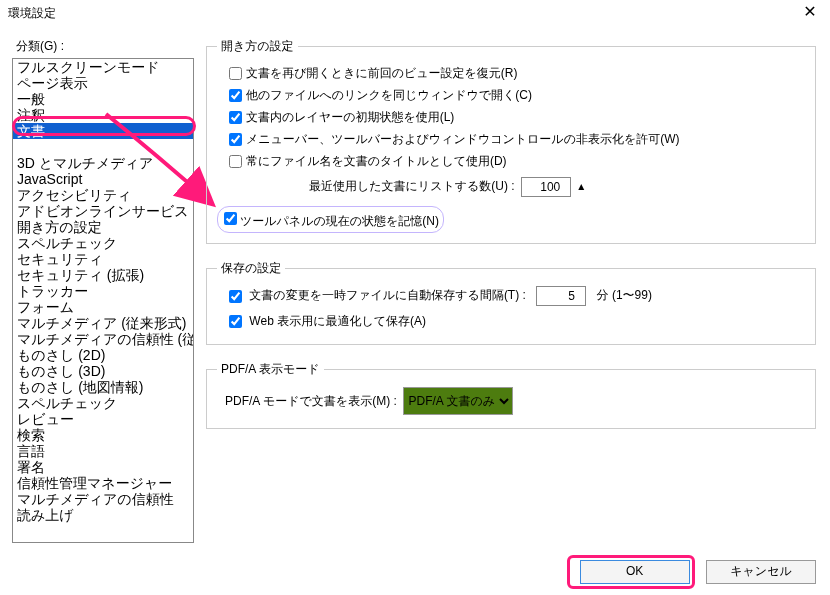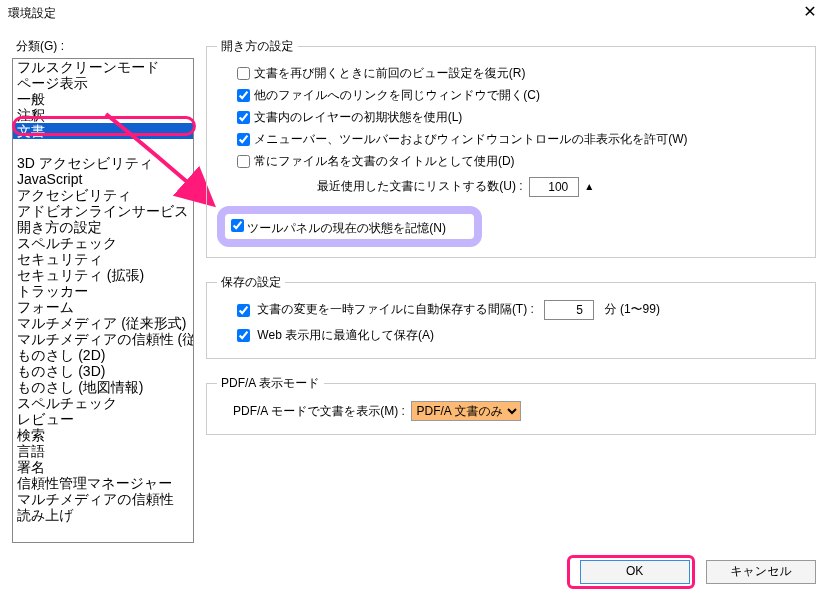--- a/index.html
+++ b/index.html
@@ -7,25 +7,25 @@
   .closex{position:absolute;right:0;top:0;width:40px;height:26px;text-align:center;line-height:24px;font-size:16px}
   .body{position:absolute;left:0;right:0;top:26px;bottom:0}
   .catlabel{position:absolute;left:16px;top:12px}
   .listbox{position:absolute;left:12px;top:32px;width:180px;bottom:52px;border:1px solid #888;background:#fff;overflow:hidden}
   .listbox .item{padding:1px 4px;white-space:nowrap;line-height:14px;font-size:14px}
   .listbox .sel{background:#1060d0;color:#fff}
   .hl-cat{position:absolute;left:12px;top:90px;width:184px;height:20px;border:3px solid #ff1a7a;border-radius:10px;pointer-events:none;box-sizing:border-box}
   .right{position:absolute;left:206px;right:14px;top:12px;bottom:52px}
   fieldset{border:1px solid #ccc;margin:0 0 16px 0;padding:6px 10px 10px 10px}
   legend{padding:0 4px}
-  .chkrow{margin:3px 16px}
+  .chkrow{margin:3px 8px}
   .chkrow input{vertical-align:middle;margin-right:4px}
-  .hl-tool{display:inline-block;border:8px solid #c4b5fd;border-radius:12px;padding:2px 28px 2px 2px;margin-top:6px}
+  .hl-tool{display:inline-block;border:1px solid #c4b5fd;border-radius:12px;padding:2px 4px 2px 2px;margin-top:6px}
   .numin{width:36px;height:16px;text-align:right;padding-right:10px;border:1px solid #888;font-size:12px}
-  .sel-pdfa{height:20px;border:1px solid #999;font-size:12px;background:#fdba74}
+  .sel-pdfa{height:28px;border:1px solid #999;font-size:12px;background:#4d7c0f}
   .btnbar{position:absolute;right:14px;bottom:12px;height:28px}
   .btn{display:inline-block;min-width:84px;height:22px;line-height:20px;text-align:center;border:1px solid #999;background:#f4f4f4;padding:0 12px;margin-left:8px;vertical-align:middle}
   .hl-ok{display:inline-block;border:3px solid #ff1a7a;border-radius:6px;padding:2px;vertical-align:middle}
   .arrow{position:absolute;left:98px;top:80px;width:130px;height:110px;pointer-events:none}
 </style>
 </head>
 <body>
 
 <div class="titlebar">
   <span>環境設定</span>
@@ -35,21 +35,21 @@
 <div class="body">
   <div class="catlabel">分類(G) :</div>
 
   <div class="listbox" id="lb">
       <div class="item">フルスクリーンモード</div>
       <div class="item">ページ表示</div>
       <div class="item">一般</div>
       <div class="item">注釈</div>
       <div class="item sel">文書</div>
       <div class="item">&nbsp;</div>
-      <div class="item">3D アクセシビリティ</div>
+      <div class="item">3D とマルチメディア</div>
       <div class="item">JavaScript</div>
       <div class="item">アクセシビリティ</div>
       <div class="item">アドビオンラインサービス</div>
       <div class="item">開き方の設定</div>
       <div class="item">スペルチェック</div>
       <div class="item">セキュリティ</div>
       <div class="item">セキュリティ (拡張)</div>
       <div class="item">トラッカー</div>
       <div class="item">フォーム</div>
       <div class="item">マルチメディア (従来形式)</div>

